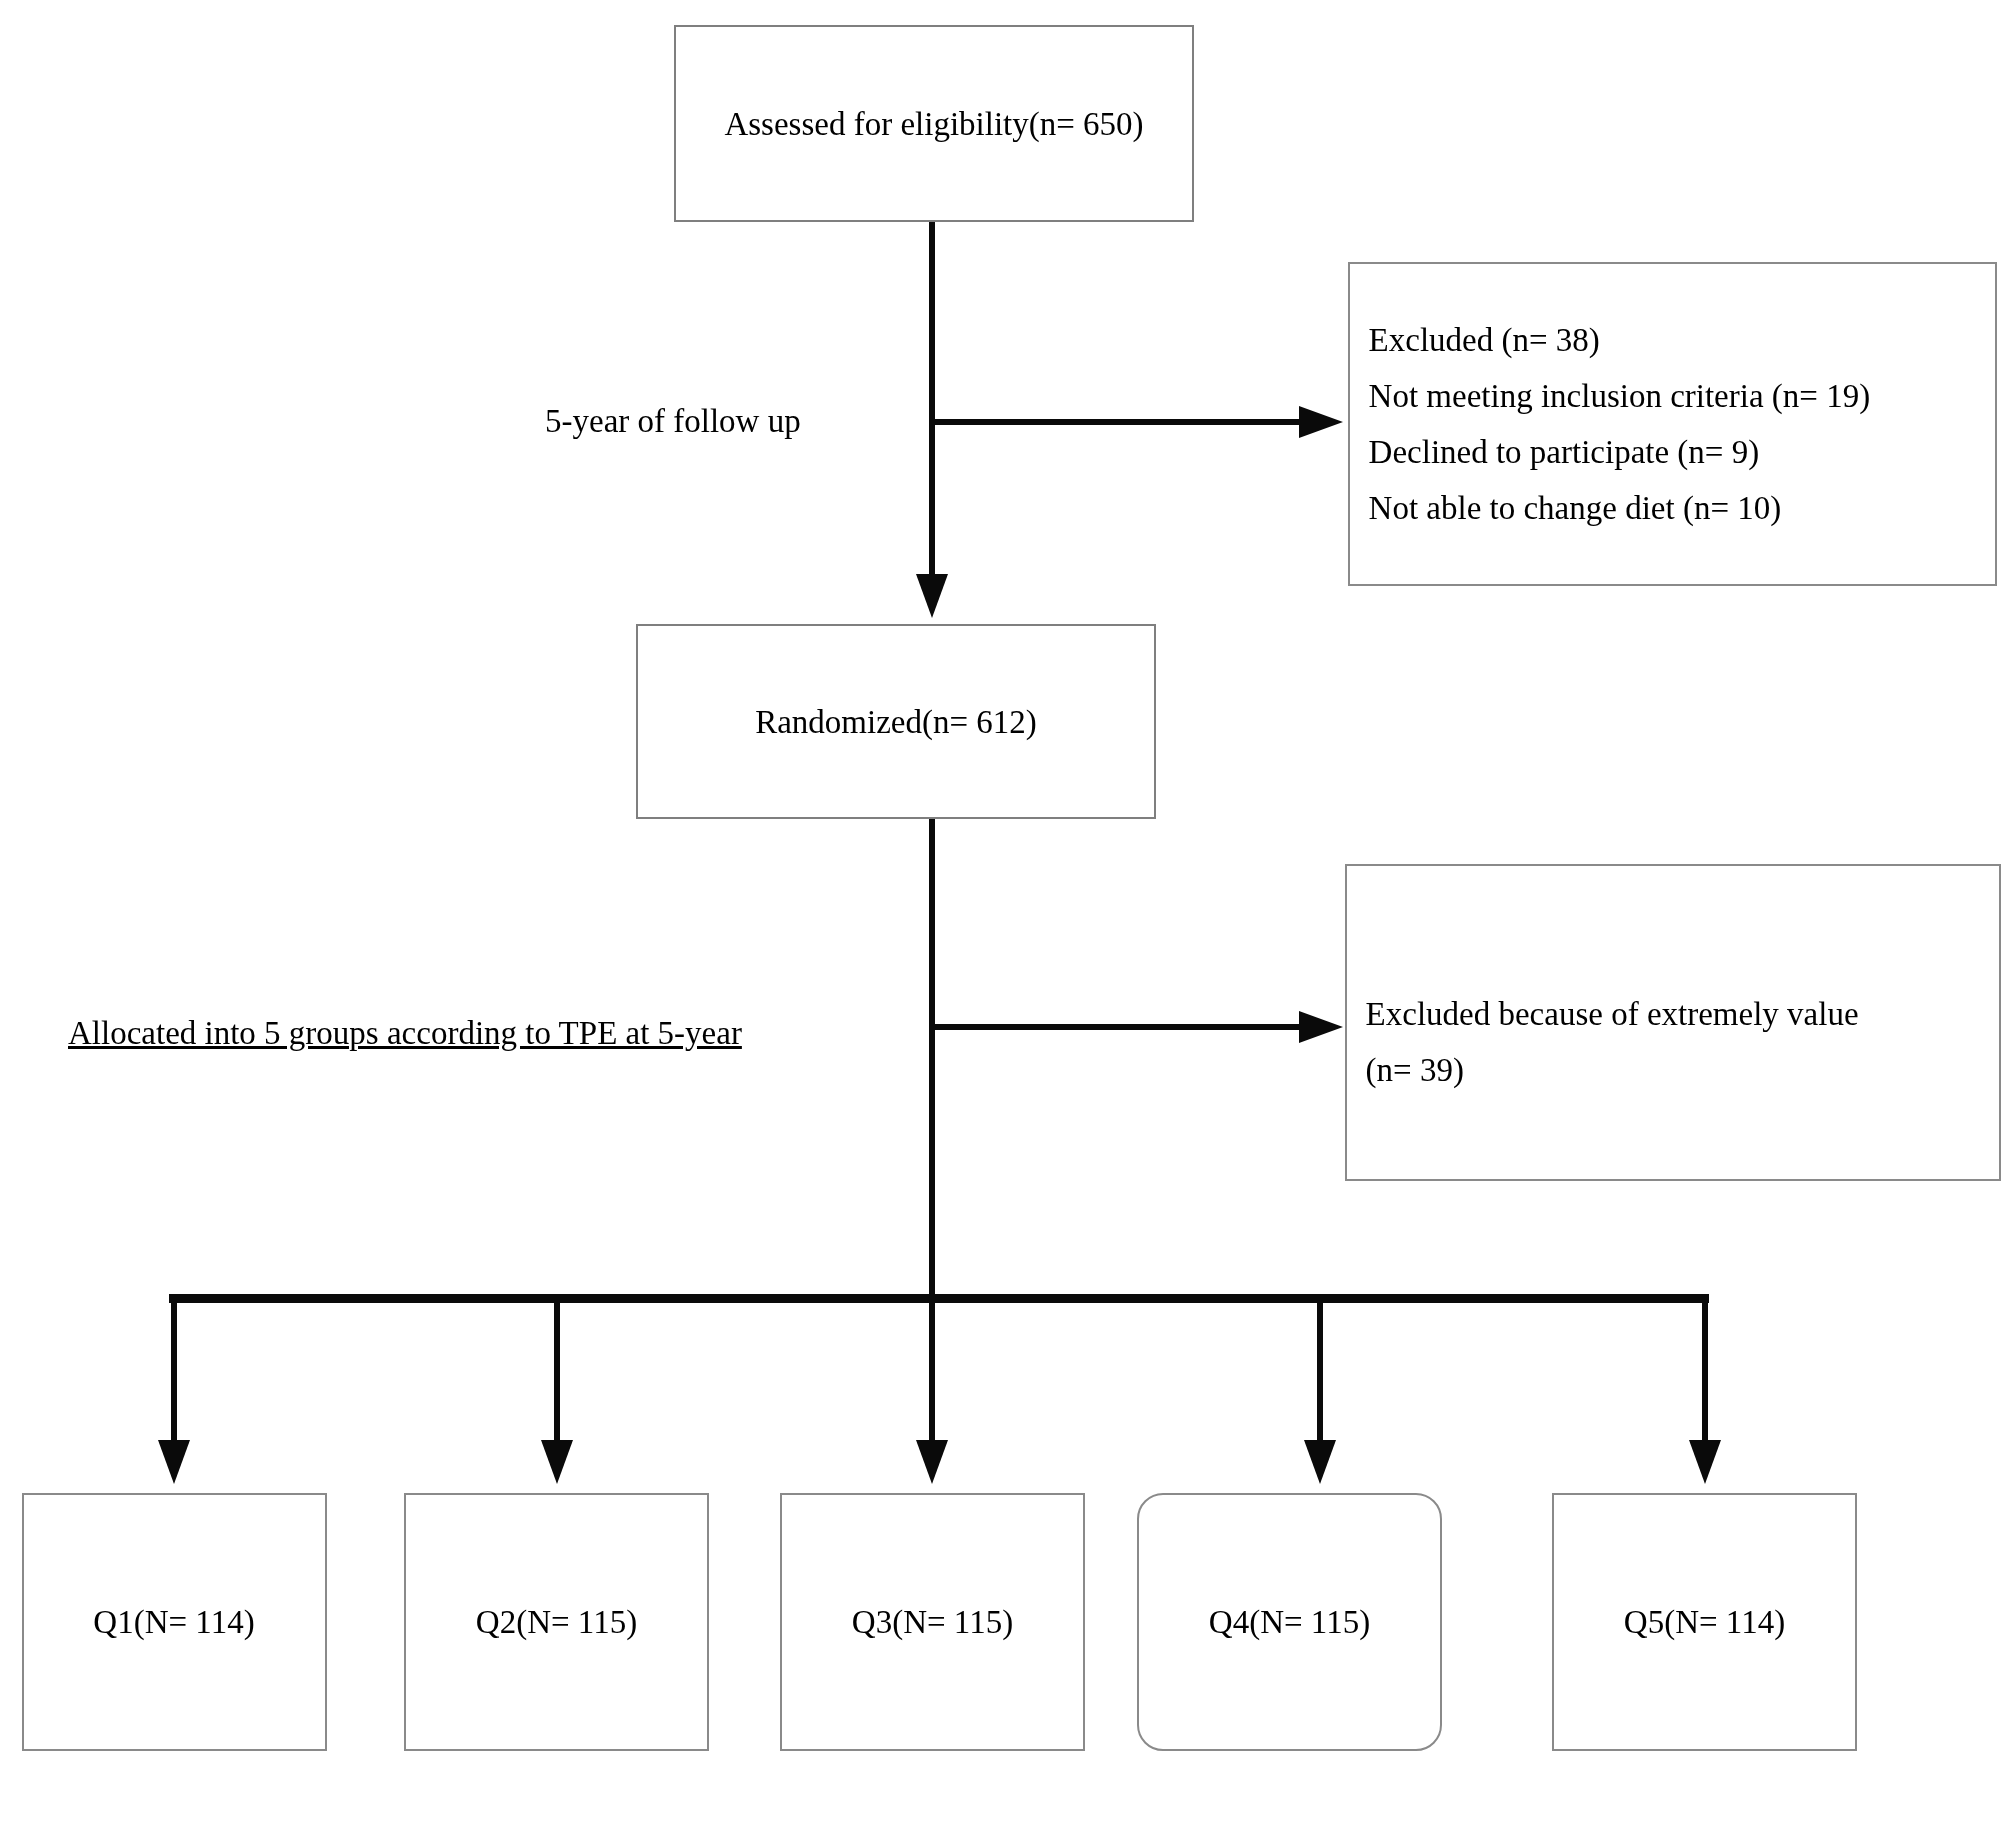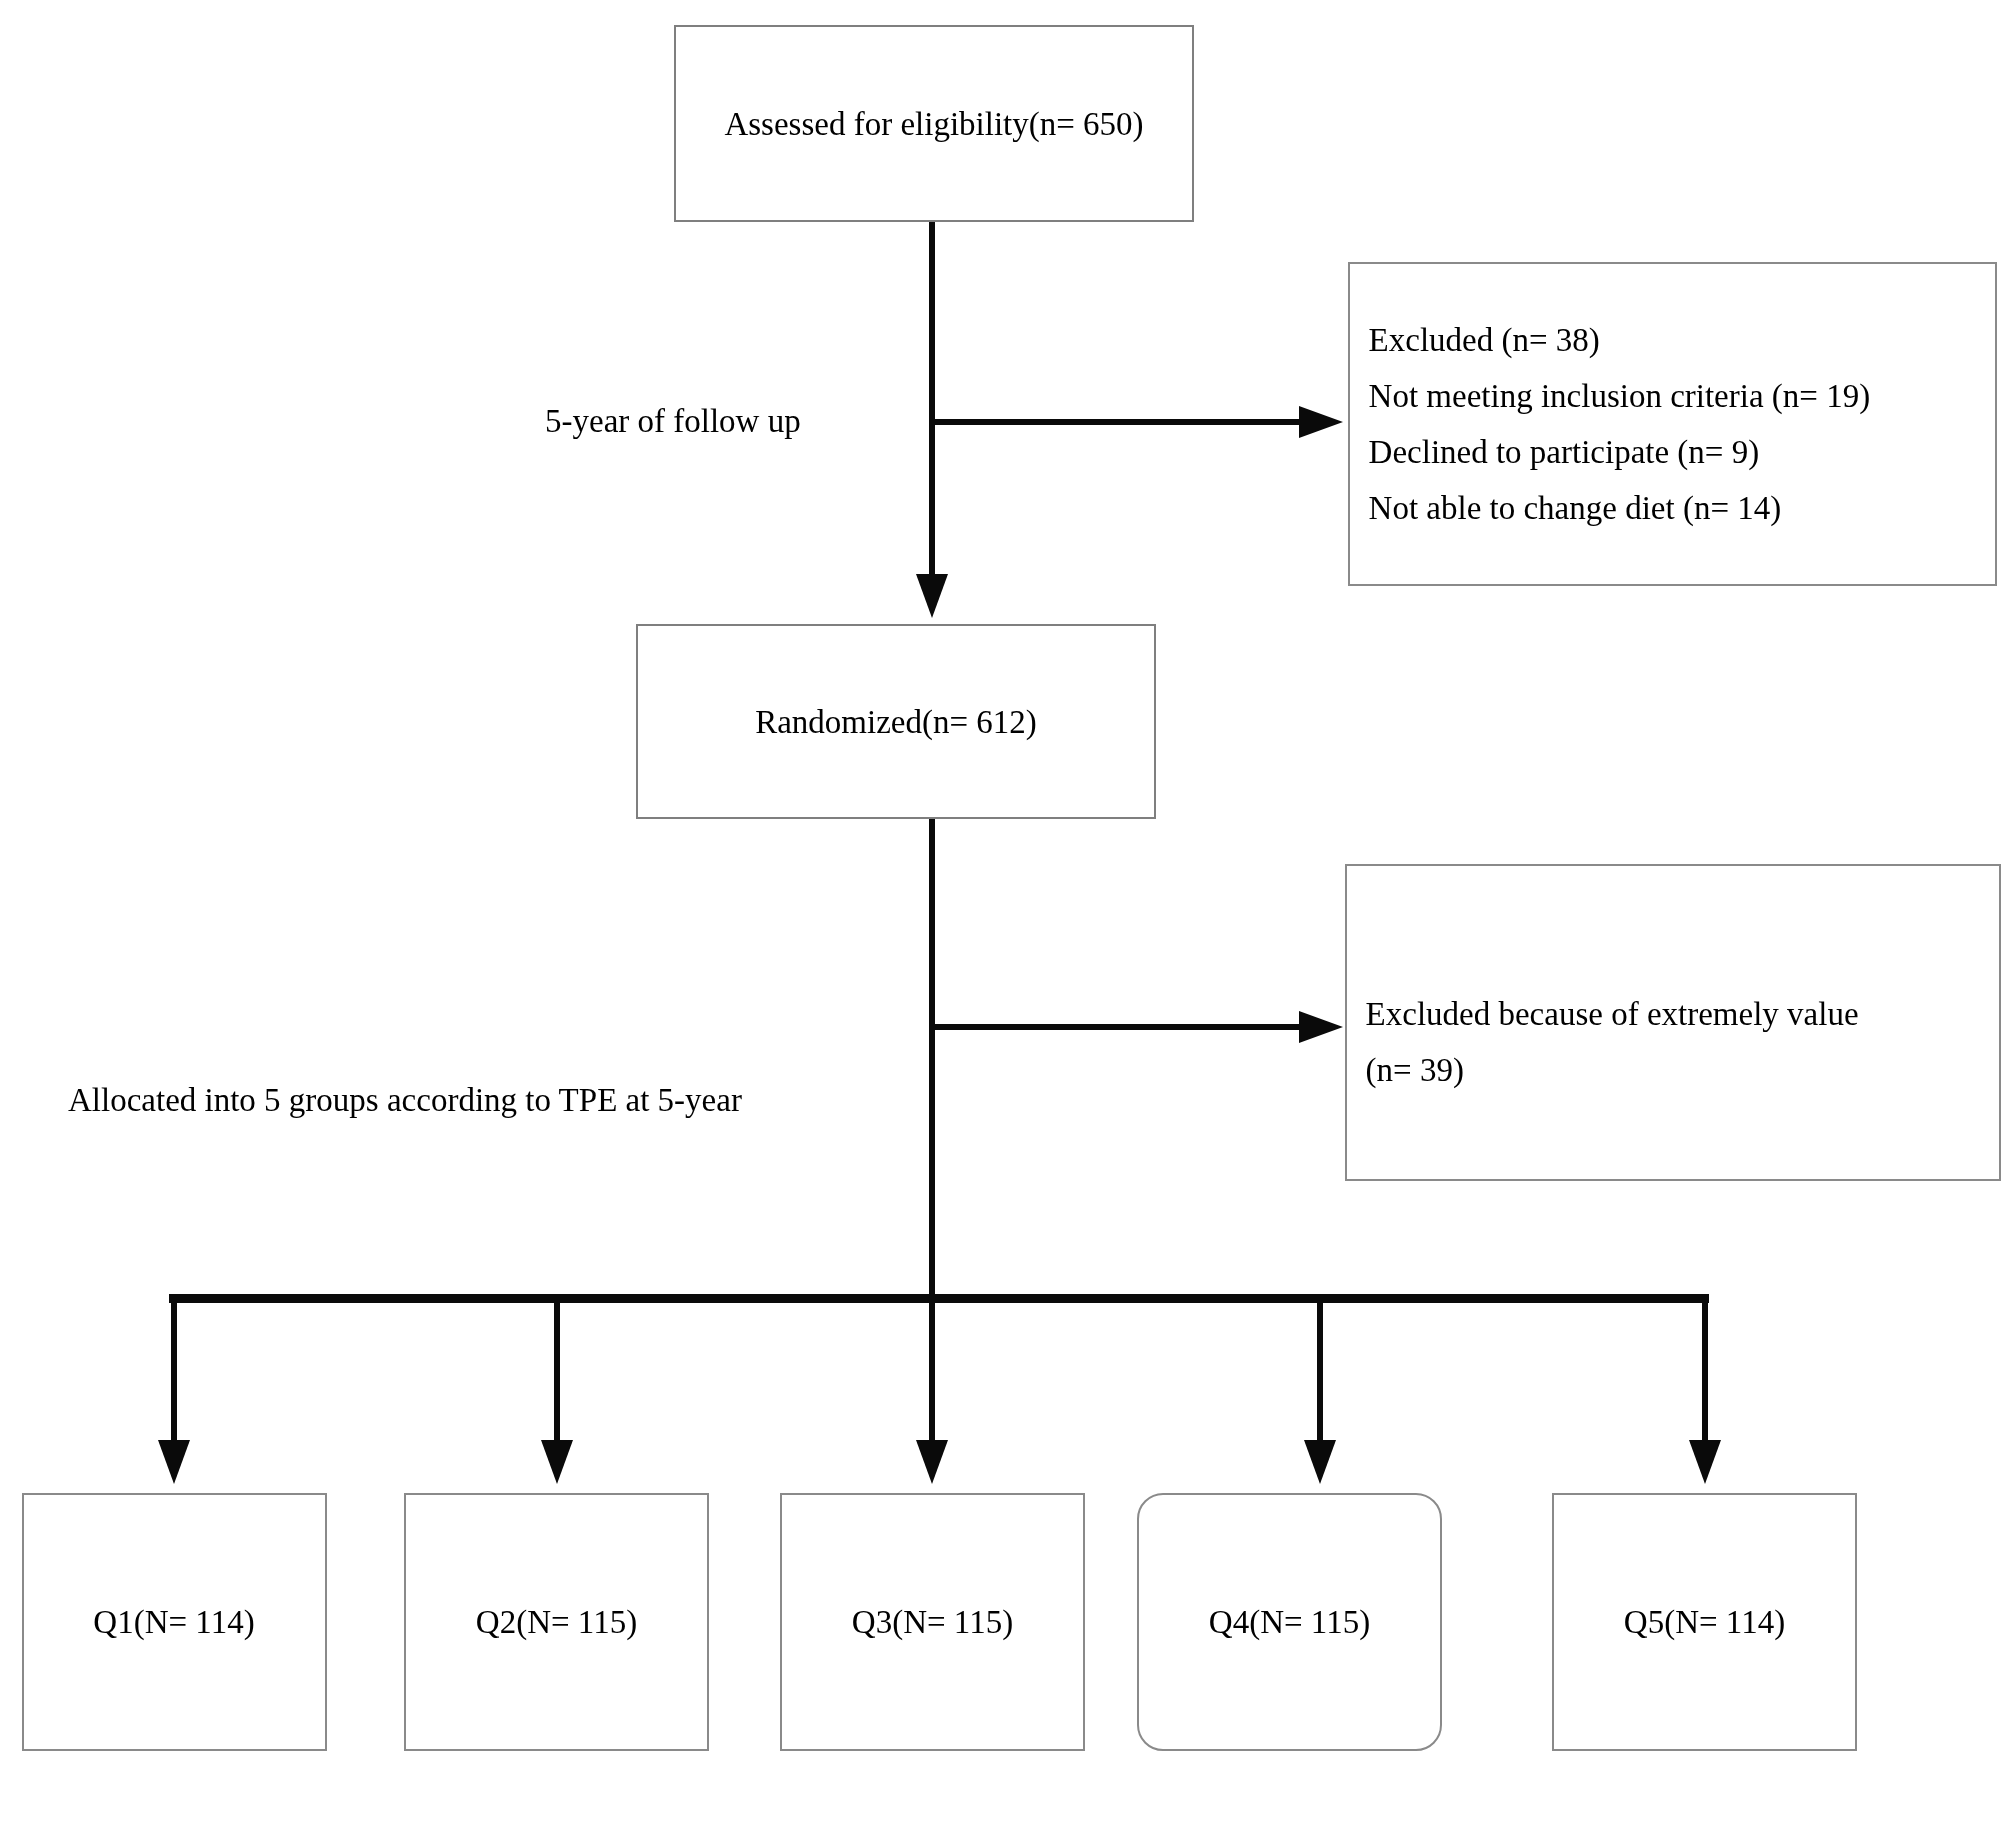--- a/index.html
+++ b/index.html
@@ -91,21 +91,21 @@
   #branch1-line   { left: 932px; top: 419px;  width: 369px; }
   #branch1-arrow  { left: 1299px; top: 406px; }
   #label-followup { left: 545px;  top: 403px; }
   #box-excluded1  { left: 1348px; top: 262px;  width: 649px; height: 324px; }
 
   #box-randomized { left: 636px;  top: 624px;  width: 520px; height: 195px; }
   #line-mid       { left: 929px; top: 819px; height: 480px; }
 
   #branch2-line   { left: 932px; top: 1024px; width: 369px; }
   #branch2-arrow  { left: 1299px; top: 1011px; }
-  #label-allocated{ left: 68px;   top: 1082px; }
+  #label-allocated{ left: 68px;   top: 1015px; text-decoration: underline; }
   #box-excluded2  { left: 1345px; top: 864px; width: 656px; height: 317px; padding-top: 39px; }
 
   #dist-bar       { left: 169px;  top: 1294px; width: 1540px; }
 
   .drop-line      { top: 1299px; height: 141px; }
   #drop1 { left: 171px; }
   #drop2 { left: 554px; }
   #drop3 { left: 929px; }
   #drop4 { left: 1317px; }
   #drop5 { left: 1702px; }
@@ -138,21 +138,21 @@
   <div class="arrow-down" id="arrow-top"></div>
 
   <div class="hline" id="branch1-line"></div>
   <div class="arrow-right" id="branch1-arrow"></div>
   <div class="flabel" id="label-followup">5-year of follow up</div>
 
   <div class="box leftalign" id="box-excluded1">
     <div>Excluded (n= 38)</div>
     <div>Not meeting inclusion criteria (n= 19)</div>
     <div>Declined to participate (n= 9)</div>
-    <div>Not able to change diet (n= 14)</div>
+    <div>Not able to change diet (n= 10)</div>
   </div>
 
   <div class="box center" id="box-randomized">
     <div>Randomized</div>
     <div>(n= 612)</div>
   </div>
 
   <div class="vline" id="line-mid"></div>
 
   <div class="hline" id="branch2-line"></div>

